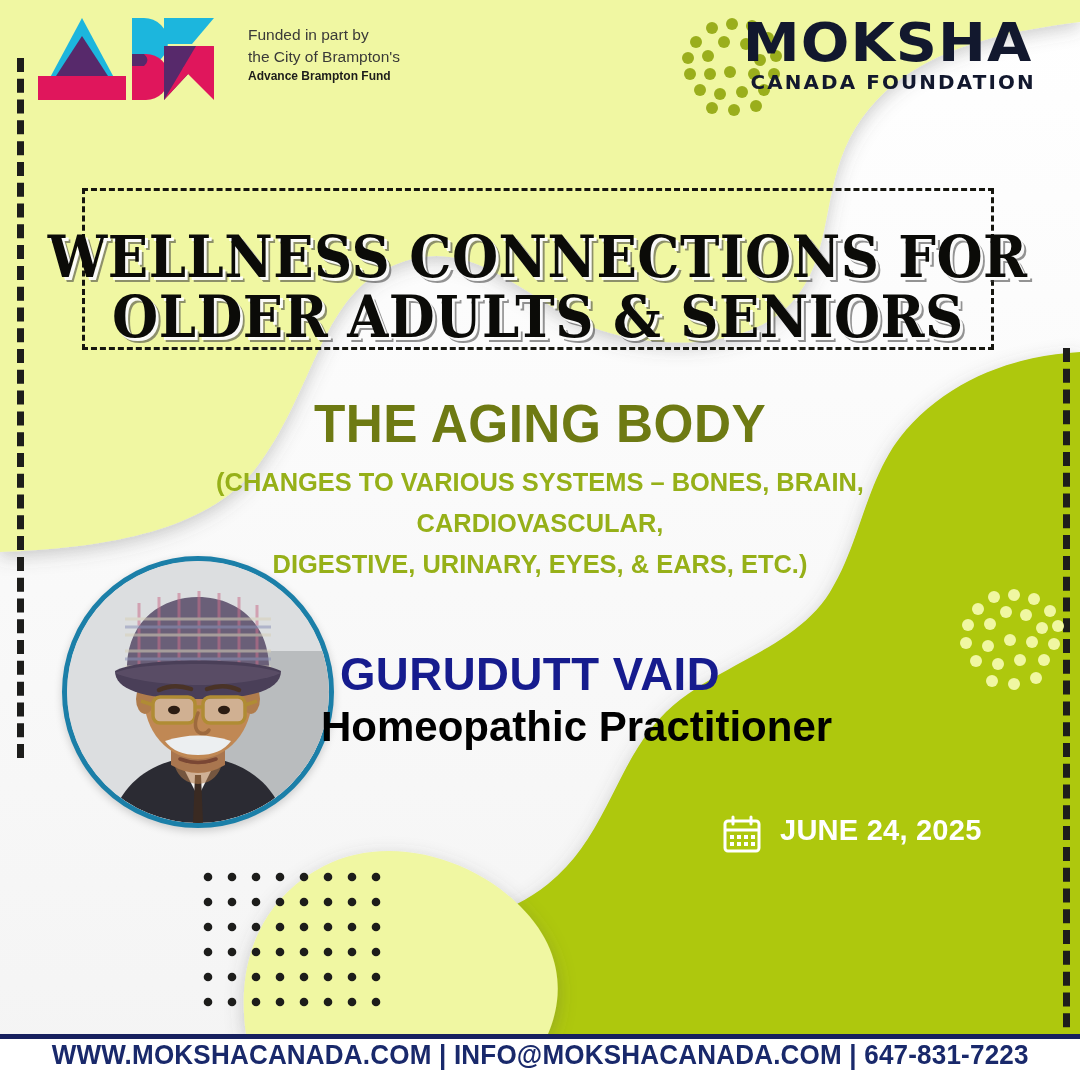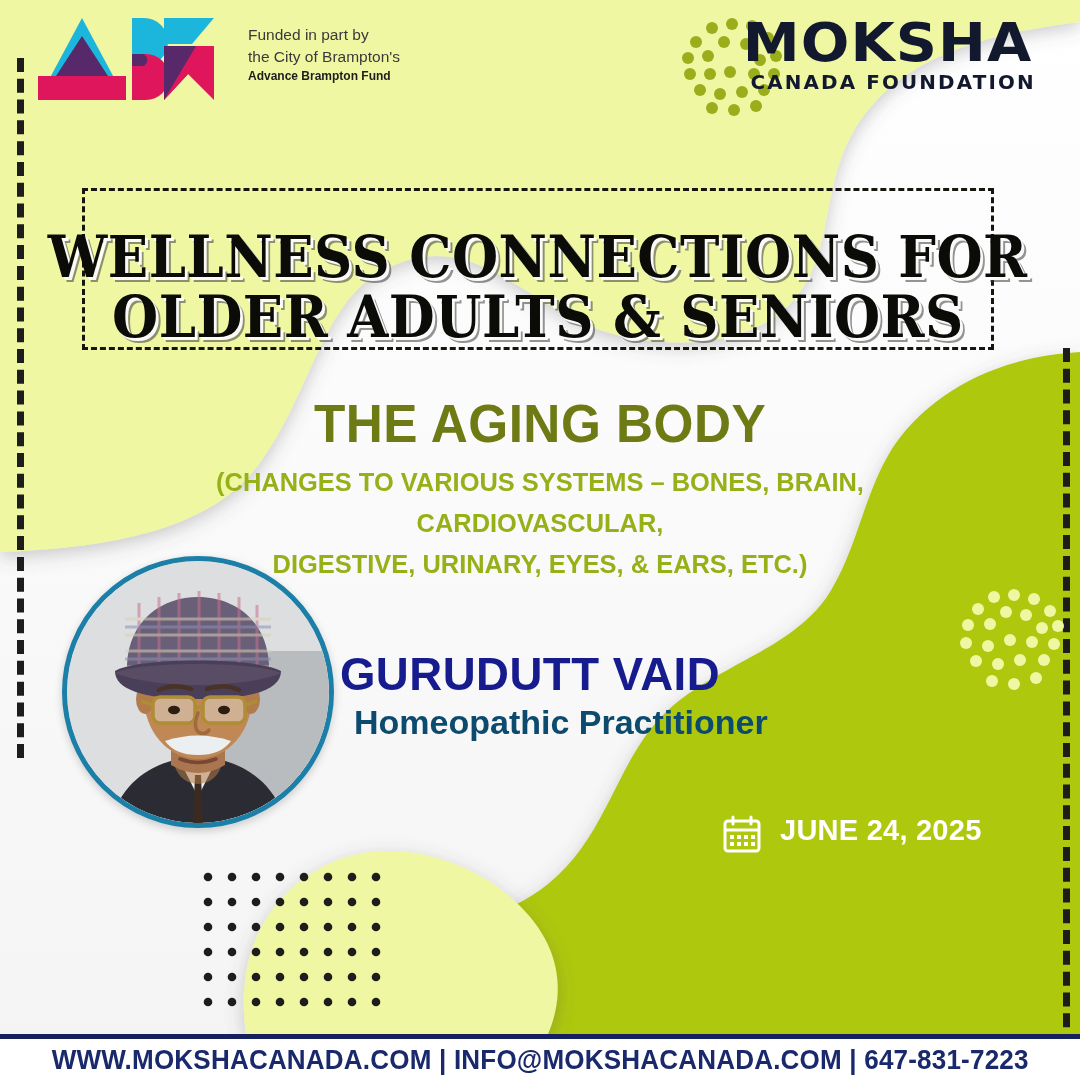--- a/index.html
+++ b/index.html
@@ -98,24 +98,24 @@
   .portrait svg{display:block;width:100%;height:100%;}
 
   .speaker-name{
     position:absolute;left:334px;top:646px;
     font-family:"Liberation Sans",sans-serif;
     font-weight:bold;font-size:47px;letter-spacing:0.5px;
     color:#161c8e;
     transform:scaleX(0.97);
   }
   .speaker-role{
-    position:absolute;left:354px;top:703px;
-    font-family:"Liberation Sans",sans-serif;
-    font-weight:bold;font-size:34px;
-    color:#0c4a6e;
+    position:absolute;left:321px;top:703px;
+    font-family:"Liberation Sans",sans-serif;
+    font-weight:bold;font-size:42px;
+    color:#000000;
   }
 
   
   .details{position:absolute;left:722px;top:812px;width:330px;}
   .drow{display:flex;align-items:flex-start;margin-bottom:18px;gap:10px;}
   .drow .ic{width:48px;flex:0 0 48px;display:flex;justify-content:flex-start;padding-top:2px;}
   .drow .ic svg{display:block;}
   .dtxt{
     font-family:"Liberation Sans",sans-serif;
     font-weight:bold;color:#ffffff;
@@ -125,21 +125,21 @@
   }
   .dtxt.addr{font-size:26.5px;line-height:1.22;}
 
   
   .footer-rule{
     position:absolute;left:0;top:1034px;width:1080px;height:5px;background:#16205e;
   }
   .footer{
     position:absolute;left:0;top:1039px;width:1080px;height:41px;
     background:#ffffff;
-    display:flex;align-items:center;justify-content:center;
+    display:flex;align-items:flex-start;justify-content:center;
   }
   .footer-text{
     font-family:"Liberation Sans",sans-serif;
     font-weight:bold;font-size:28px;letter-spacing:0.2px;
     color:#19296b;
     transform:scaleX(0.93);
     white-space:nowrap;
   }
 </style>
 </head>

